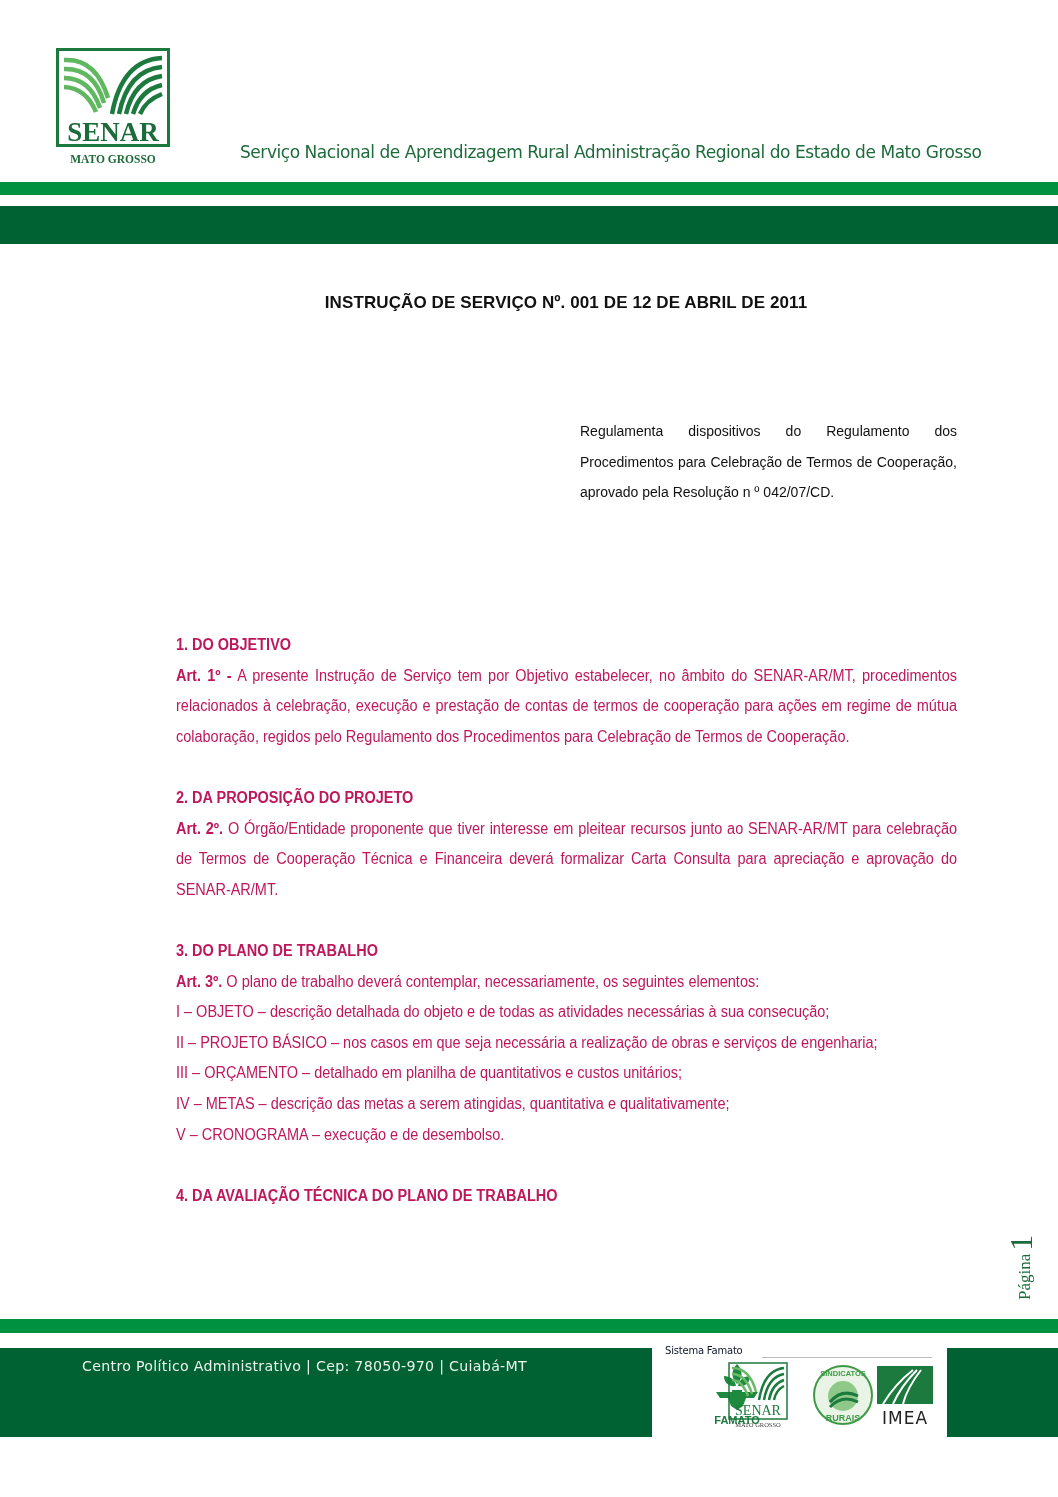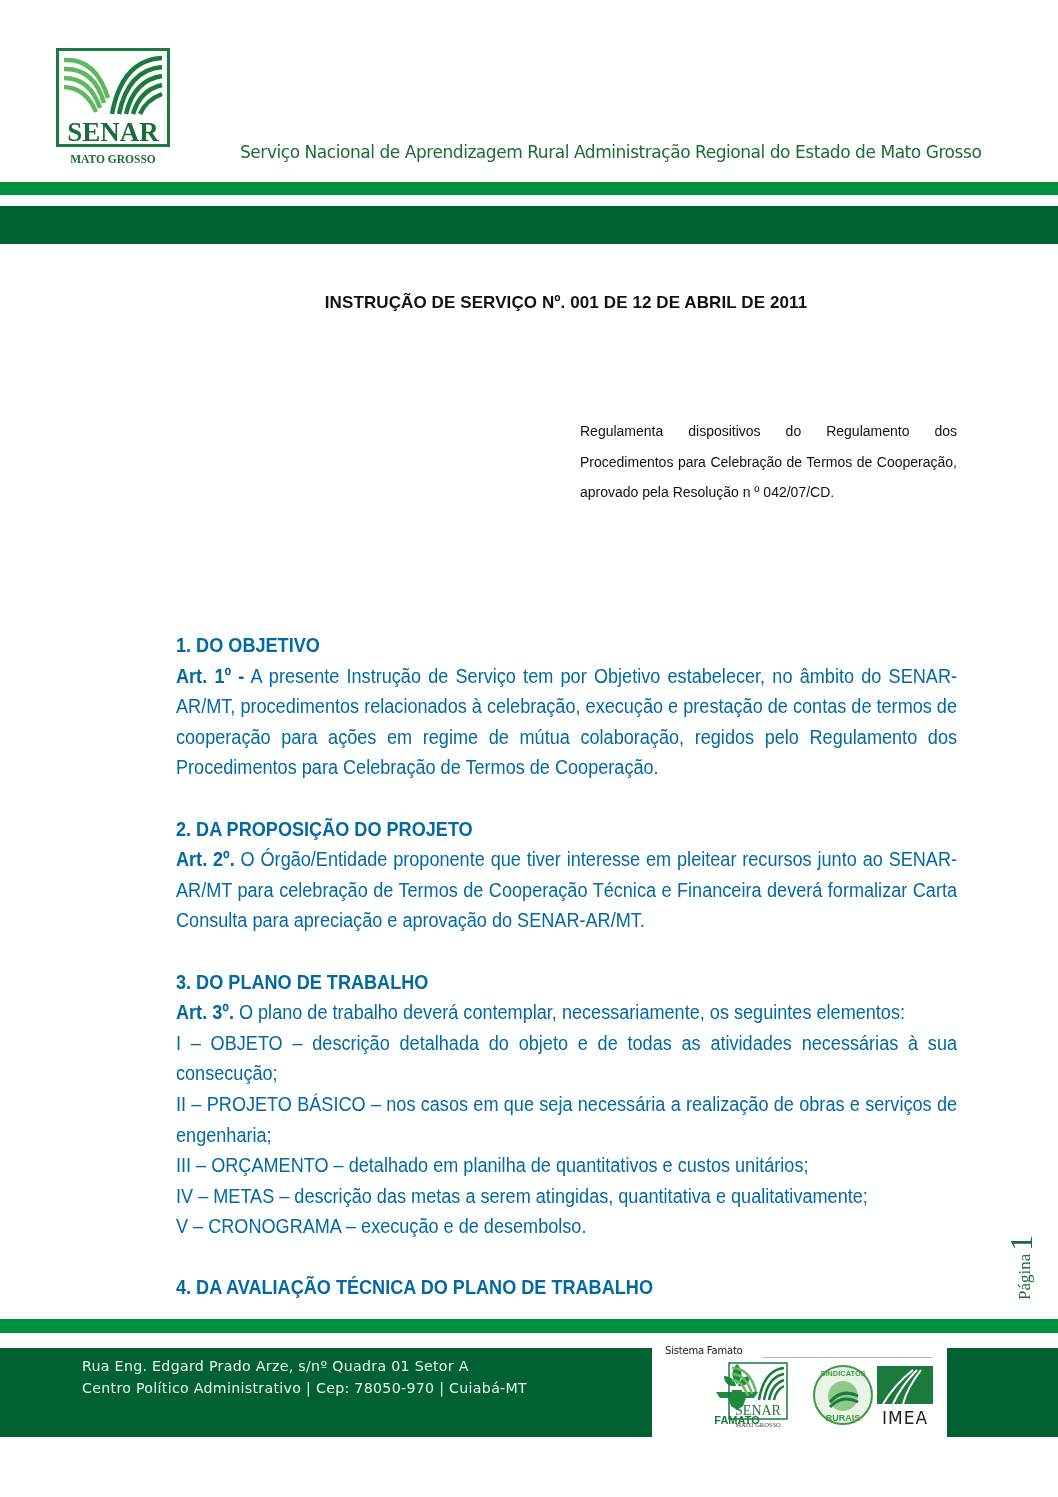--- a/index.html
+++ b/index.html
@@ -30,21 +30,21 @@
 
   
   .ementa {
     left: 580px; top: 416px; width: 377px;
     font-size: 14px; line-height: 30.6px; text-align: justify; color: #111;
   }
 
   
   .body-text {
     left: 176px; top: 630px; width: 781px;
-    font-size: 20px; line-height: 30.6px; color: #0369a1;
+    font-size: 16px; line-height: 30.6px; color: #be185d;
     font-family: "Liberation Sans", sans-serif;
   }
   .body-text .sec-title { font-weight: bold; }
   .body-text p { margin: 0; text-align: justify; }
   .body-text .gap { height: 30.6px; }
   .narrow { transform: scaleX(0.905); transform-origin: left top; width: 863px; }
 
   
   .page-num {
     left: 1003px; top: 1300px; transform-origin: left top; transform: rotate(-90deg);
@@ -127,21 +127,20 @@
 
 <div class="abs page-num">
   <span class="lbl">Página</span><span class="num">1</span>
 </div>
 
 <div class="abs bar-light fbar1"></div>
 <div class="abs bar-dark fleft"></div>
 <div class="abs bar-dark fright"></div>
 
 <div class="abs address">
-  <div>Rua Eng. Edgard Prado Arze, s/nº Quadra 01 Setor A</div>
   <div>Centro Político Administrativo | Cep: 78050-970  | Cuiabá-MT</div>
 </div>
 
 <div class="abs sistema-label">Sistema Famato</div>
 <div class="abs sistema-line"></div>
 
 <div class="abs partner famato">
   <svg width="55" height="66" viewBox="0 0 55 66">
     <path d="M27 2 C33 8 33 16 27 22 C21 16 21 8 27 2Z" fill="#1d8a3e"></path>
     <path d="M14 14 C20 14 25 18 26 24 C19 25 14 21 14 14Z" fill="#1d8a3e"></path>

